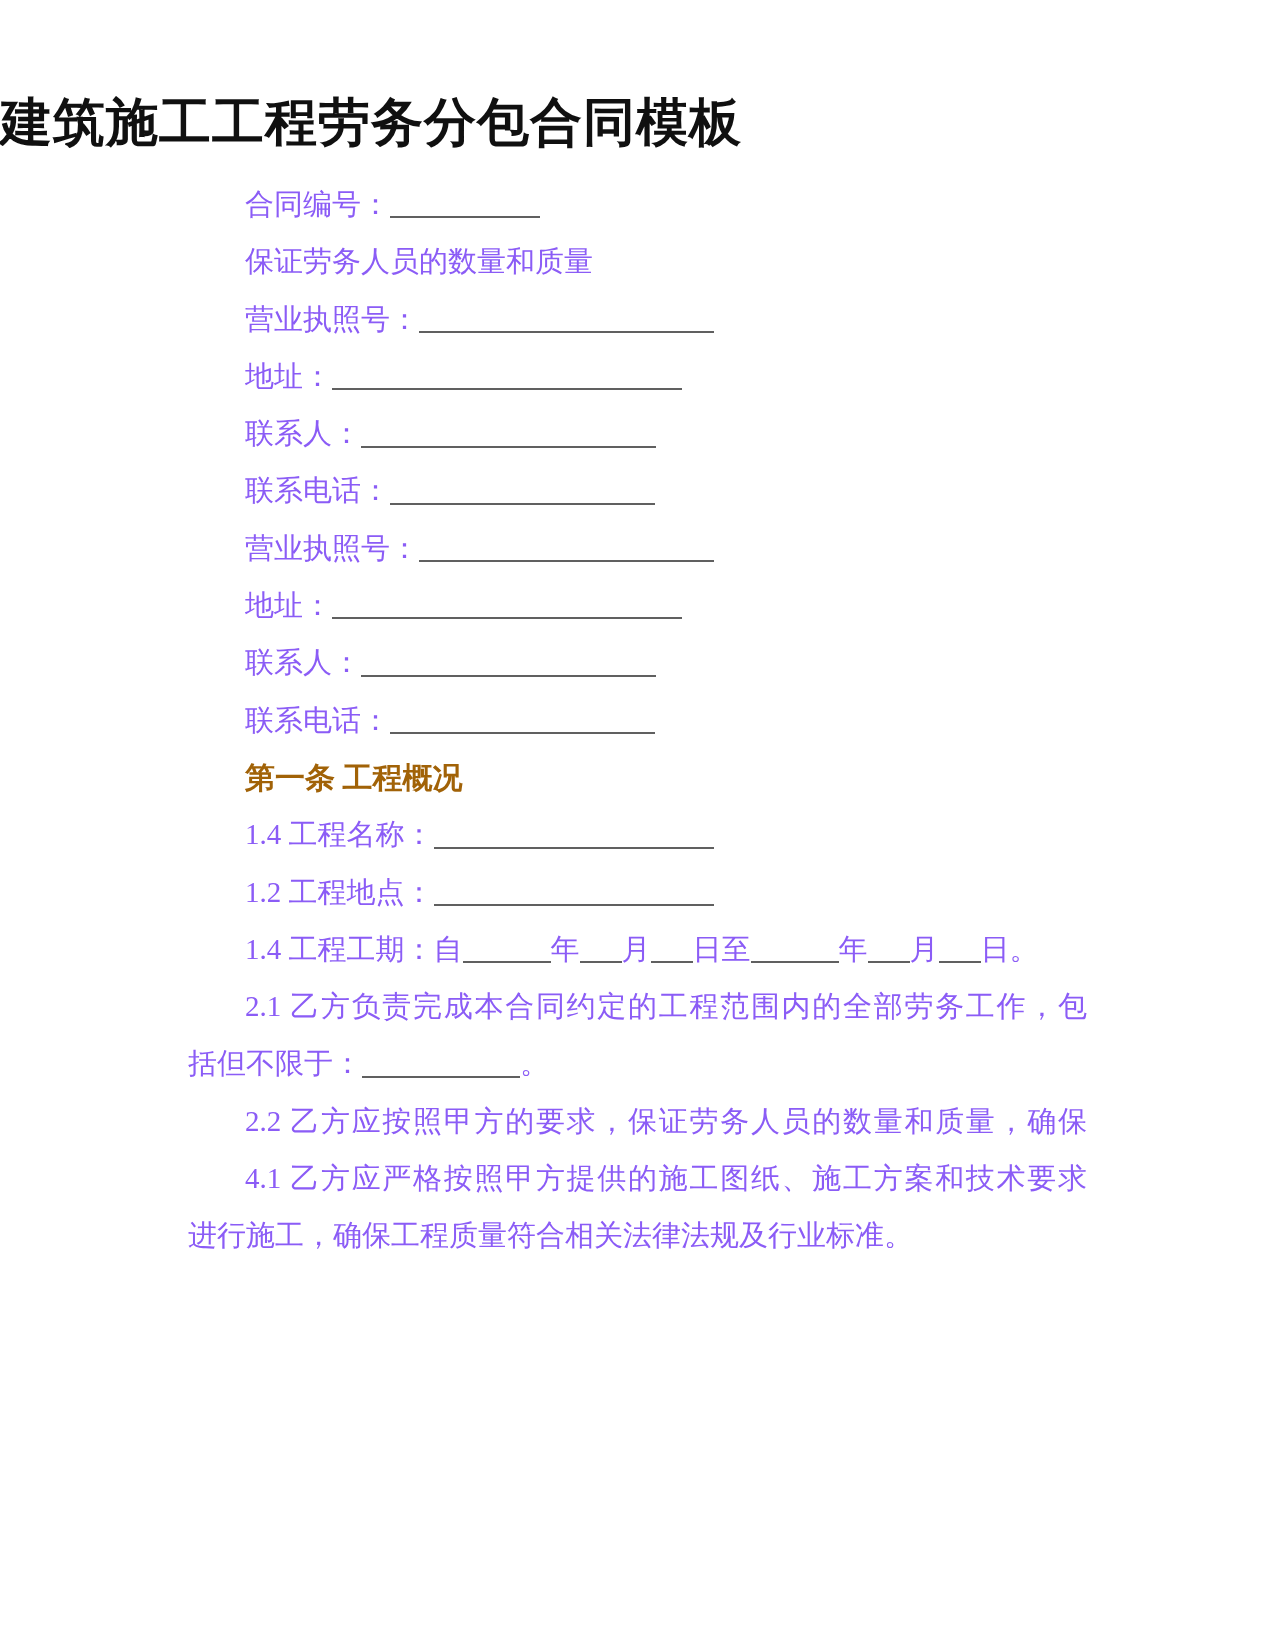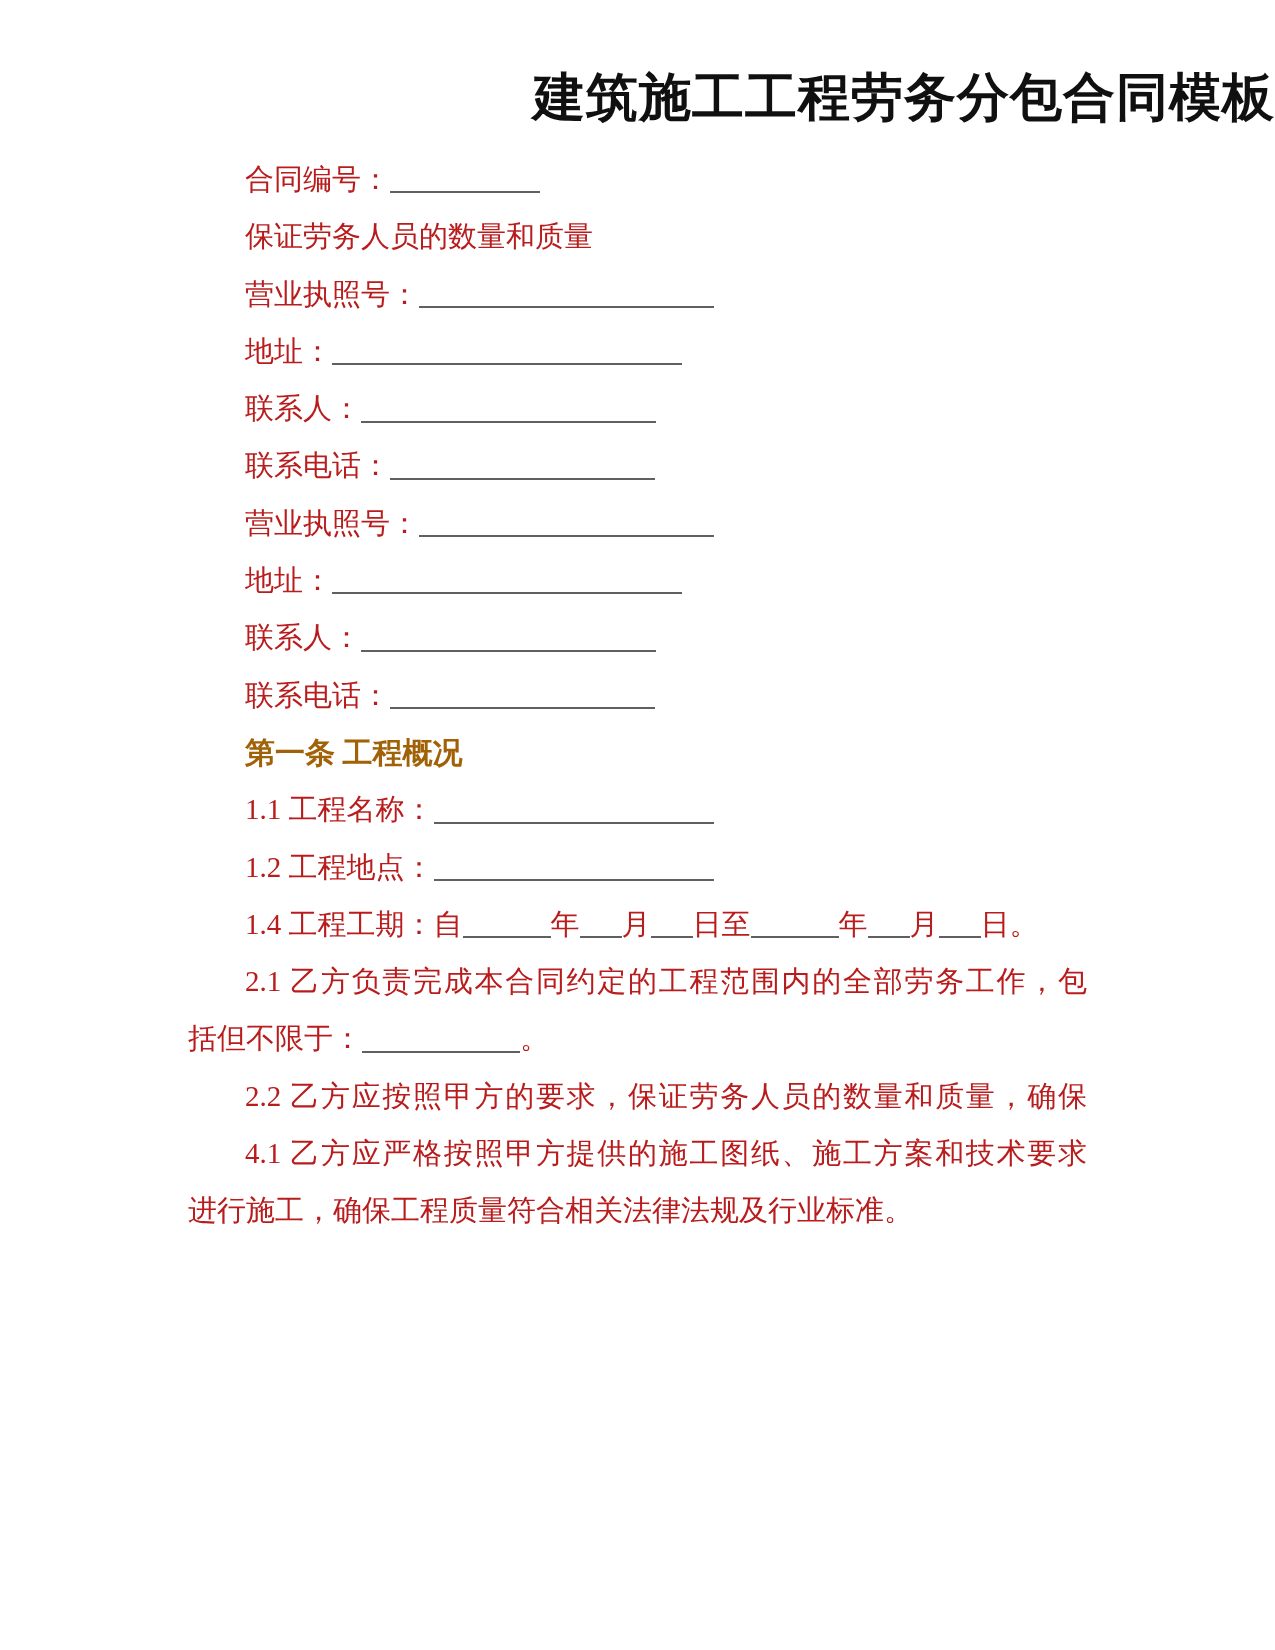--- a/index.html
+++ b/index.html
@@ -4,29 +4,29 @@
 <style>
   * { margin:0; padding:0; box-sizing:border-box; }
   html,body { background:#ffffff; }
   body {
     width:1275px; height:1650px; overflow:hidden;
     font-family:"Liberation Serif","DejaVu Serif",serif;
     color:#1b1b1b;
   }
   .page { position:relative; width:1275px; height:1650px; background:#ffffff; }
   .title {
-    padding-top:69px;
+    padding-top:94px;
     font-size:52px; line-height:58px; font-weight:bold;
-    text-align:right; letter-spacing:1px; color:#101010;
+    text-align:left; letter-spacing:1px; color:#101010;
     white-space:nowrap;
   }
   .content { padding:24px 188px 0 188px; }
   .line {
     height:57.3px; line-height:57.3px; font-size:29px;
-    white-space:nowrap; color:#b91c1c;
+    white-space:nowrap; color:#8b5cf6;
   }
   .line.indent { text-indent:57px; }
   .line.bold { font-weight:bold; font-size:30px; color:#a16207; }
   .line.justify { white-space:normal; text-align:justify; text-align-last:justify; }
   .blank {
     display:inline-block; height:0.8em;
     border-bottom:2px solid #606060;
     vertical-align:-0.15em;
   }
 </style>
@@ -40,21 +40,21 @@
       <div class="line indent"><span class="txt">保证劳务人员的数量和质量</span></div>
       <div class="line indent"><span class="txt">营业执照号：</span><span class="blank" style="width: 295px;"></span></div>
       <div class="line indent"><span class="txt">地址：</span><span class="blank" style="width: 350px;"></span></div>
       <div class="line indent"><span class="txt">联系人：</span><span class="blank" style="width: 295px;"></span></div>
       <div class="line indent"><span class="txt">联系电话：</span><span class="blank" style="width: 265px;"></span></div>
       <div class="line indent"><span class="txt">营业执照号：</span><span class="blank" style="width: 295px;"></span></div>
       <div class="line indent"><span class="txt">地址：</span><span class="blank" style="width: 350px;"></span></div>
       <div class="line indent"><span class="txt">联系人：</span><span class="blank" style="width: 295px;"></span></div>
       <div class="line indent"><span class="txt">联系电话：</span><span class="blank" style="width: 265px;"></span></div>
       <div class="line indent bold"><span class="txt">第一条 工程概况</span></div>
-      <div class="line indent"><span class="txt">1.1 工程名称：</span><span class="blank" style="width: 280px;"></span></div>
+      <div class="line indent"><span class="txt">1.4 工程名称：</span><span class="blank" style="width: 280px;"></span></div>
       <div class="line indent"><span class="txt">1.2 工程地点：</span><span class="blank" style="width: 280px;"></span></div>
       <div class="line indent"><span class="txt">1.4 工程工期：自</span><span class="blank" style="width: 88px;"></span><span class="txt">年</span><span class="blank" style="width: 42px;"></span><span class="txt">月</span><span class="blank" style="width: 42px;"></span><span class="txt">日至</span><span class="blank" style="width: 88px;"></span><span class="txt">年</span><span class="blank" style="width: 42px;"></span><span class="txt">月</span><span class="blank" style="width: 42px;"></span><span class="txt">日。</span></div>
       <div class="line indent justify"><span class="txt">2.1 乙方负责完成本合同约定的工程范围内的全部劳务工作，包</span></div>
       <div class="line"><span class="txt">括但不限于：</span><span class="blank" style="width: 158px;"></span><span class="txt">。</span></div>
       <div class="line indent justify"><span class="txt">2.2 乙方应按照甲方的要求，保证劳务人员的数量和质量，确保</span></div>
       <div class="line indent justify"><span class="txt">4.1 乙方应严格按照甲方提供的施工图纸、施工方案和技术要求</span></div>
       <div class="line"><span class="txt">进行施工，确保工程质量符合相关法律法规及行业标准。</span></div>
     </div>
 </div>
 

